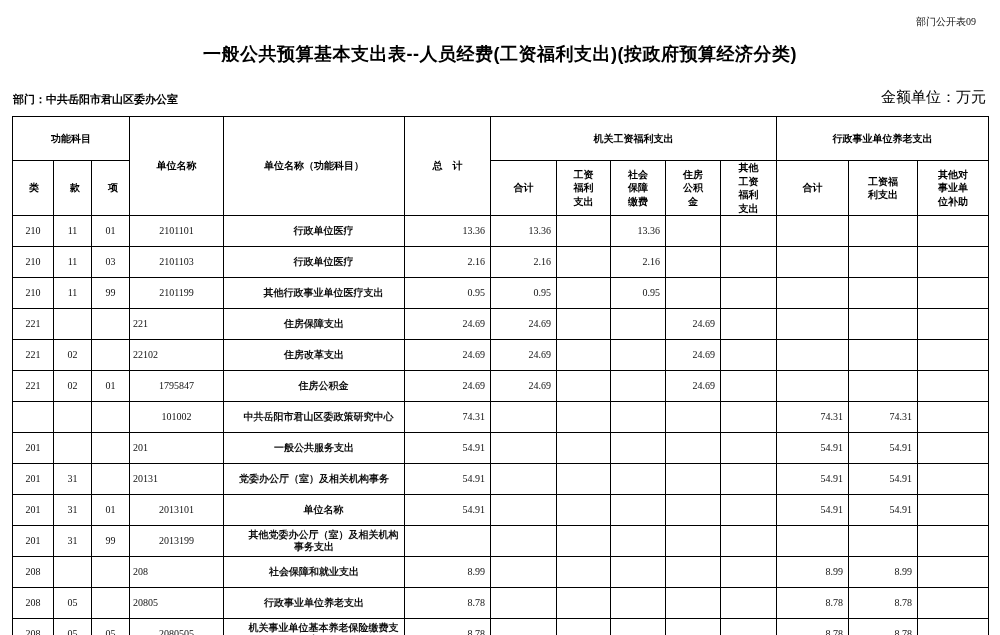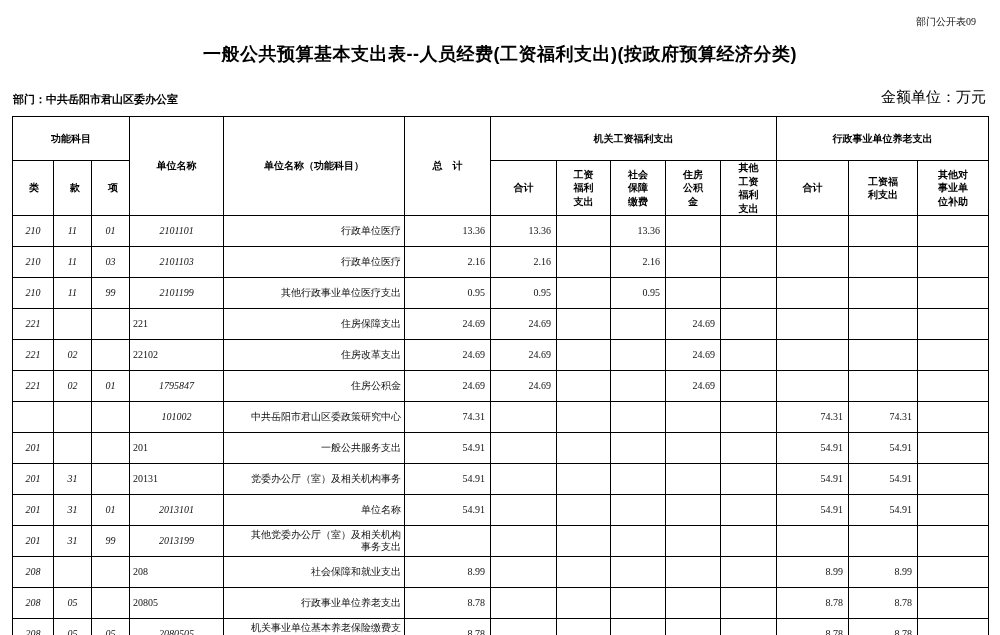--- a/index.html
+++ b/index.html
@@ -56,24 +56,24 @@
   thead tr.h1 th { height: 43px; }
   thead tr.h2 th { height: 47px; }
   tbody td {
     height: 28px;
     font-size: 10px;
     line-height: 1.25;
     padding: 1px 3px;
     vertical-align: middle;
     color: #111;
   }
-  td.c { text-align: center; font-style: italic; }
+  td.c { text-align: center; }
   td.l { text-align: left; }
   td.r { text-align: right; padding-right: 5px; }
-  td.name { text-align: right; }
+  td.name { text-align: center; font-weight: bold; }
   td.ind1 { text-indent: 9px; }
   td.ind2 { text-indent: 19px; }
 </style>
 </head>
 <body>
 
 <div class="doc-label">部门公开表09</div>
 
 <div class="page-title">一般公共预算基本支出表--人员经费(工资福利支出)(按政府预算经济分类)</div>
 

